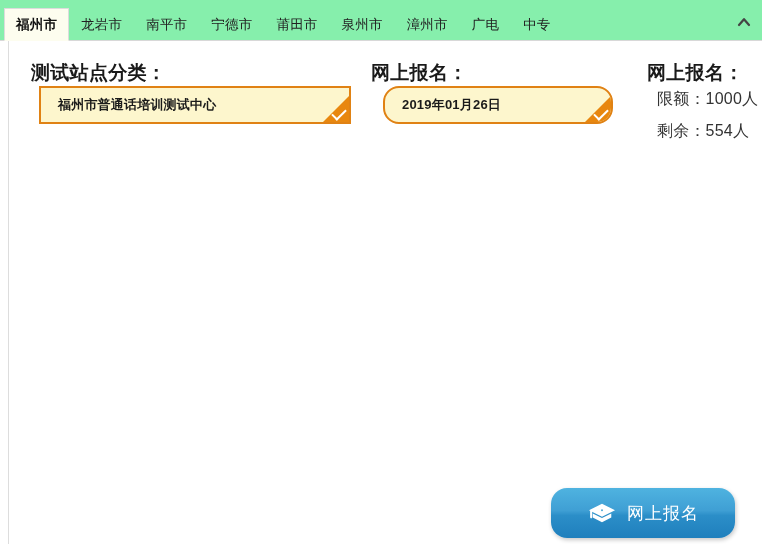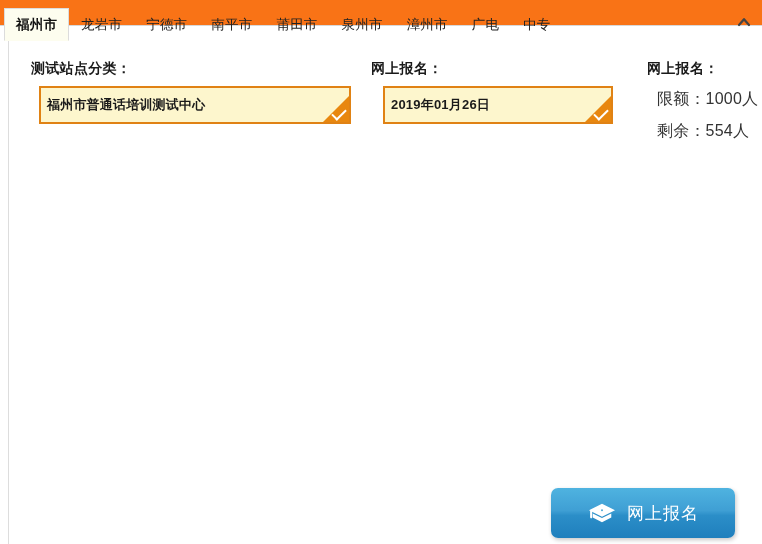--- a/index.html
+++ b/index.html
@@ -19,22 +19,22 @@
     height: 544px;
     background: #ffffff;
   }
 
   
   .tabbar {
     position: absolute;
     left: 0;
     top: 0;
     width: 762px;
-    height: 26px;
-    background: #f97316;
+    height: 41px;
+    background: #86efac;
     border-bottom: 1px solid #d8d8d8;
   }
   .tabs {
     position: absolute;
     left: 4px;
     top: 8px;
     height: 33px;
     display: flex;
     align-items: stretch;
   }
@@ -82,41 +82,41 @@
     left: 8px;
     top: 41px;
     width: 754px;
     height: 503px;
     background: #ffffff;
     border-left: 1px solid #dddddd;
   }
 
   .field-label {
     position: absolute;
-    font-size: 14px;
+    font-size: 19px;
     font-weight: bold;
     color: #1a1a1a;
     white-space: nowrap;
     letter-spacing: 0.3px;
   }
   .label-station { left: 22px;  top: 19px; }
   .label-exam    { left: 362px; top: 19px; }
   .label-reg     { left: 638px; top: 19px; }
 
   
   .select-card {
     position: absolute;
     background: #fdf6cd;
     border: 2px solid #e08214;
     overflow: hidden;
     cursor: pointer;
   }
   .select-card .card-text {
     position: absolute;
-    left: 6px;
+    left: 17px;
     top: 50%;
     transform: translateY(-50%);
     font-size: 13px;
     font-weight: bold;
     color: #1a1a1a;
     white-space: nowrap;
     letter-spacing: 0.2px;
   }
   
   .corner-tick {
@@ -141,40 +141,40 @@
     right: 3px;
     bottom: 5px;
     width: 14px;
     height: 8px;
     border-left: 2.5px solid #ffffff;
     border-bottom: 2.5px solid #ffffff;
     transform: rotate(-45deg);
   }
 
   .card-station { left: 30px;  top: 45px; width: 312px; height: 38px; }
-  .card-exam    { left: 374px; top: 45px; width: 230px; height: 38px; }
+  .card-exam    { left: 374px; top: 45px; width: 230px; height: 38px; border-radius: 16px; }
 
   
   .reg-lines { position: absolute; left: 648px; top: 48px; }
   .reg-line {
     font-size: 16px;
     color: #333333;
     margin-bottom: 11px;
     white-space: nowrap;
     letter-spacing: 0.2px;
   }
 
   
   .signup-btn {
     position: absolute;
     left: 542px;
     top: 447px;
     width: 184px;
     height: 50px;
-    border-radius: 7px;
+    border-radius: 16px;
     background: linear-gradient(to bottom, #4fb3e0 0%, #3f9fd4 45%, #2b8ec8 55%, #1f7fbd 100%);
     box-shadow: 1px 2px 4px rgba(0,0,0,0.22);
     display: flex;
     align-items: center;
     justify-content: center;
     gap: 10px;
     cursor: pointer;
     border: none;
     padding: 0;
   }
@@ -198,24 +198,24 @@
 
   <div class="tabbar">
     <div class="tabs">
       <div class="tab active">
           <span>福州市</span>
         </div>
       <div class="tab">
           <span>龙岩市</span>
         </div>
       <div class="tab">
+          <span>南平市</span>
+        </div>
+      <div class="tab">
           <span>宁德市</span>
-        </div>
-      <div class="tab">
-          <span>南平市</span>
         </div>
       <div class="tab">
           <span>莆田市</span>
         </div>
       <div class="tab">
           <span>泉州市</span>
         </div>
       <div class="tab">
           <span>漳州市</span>
         </div>

